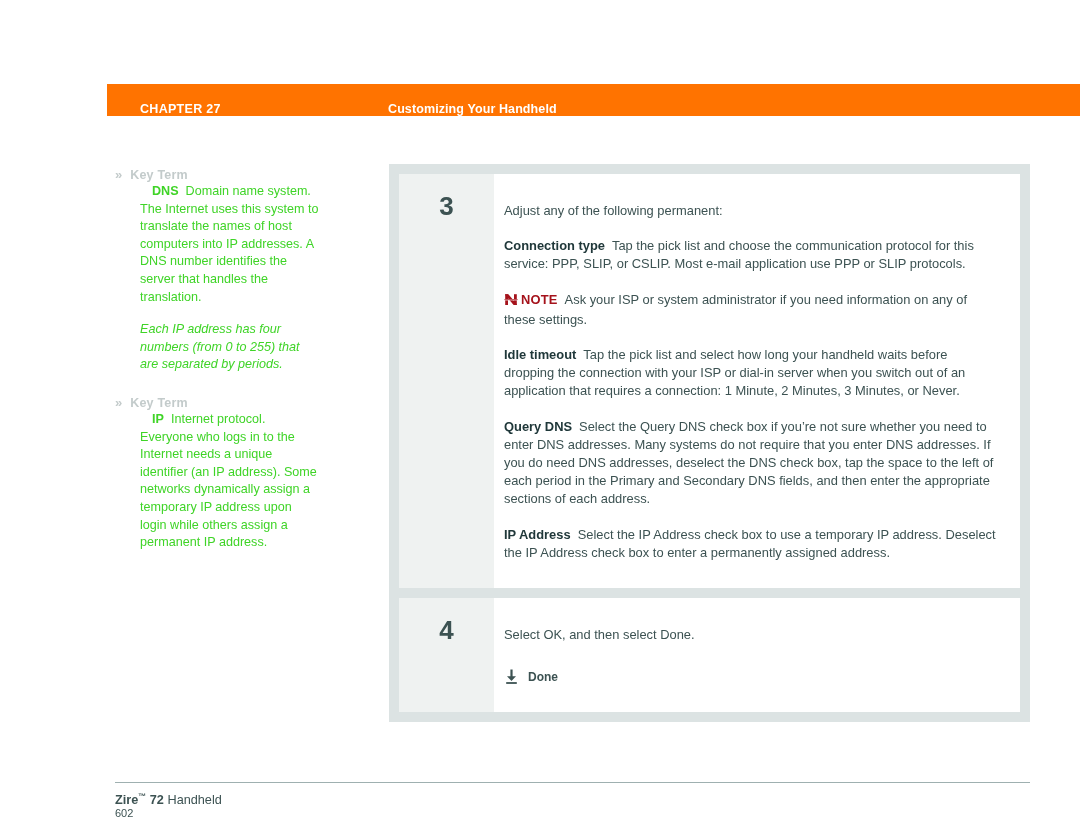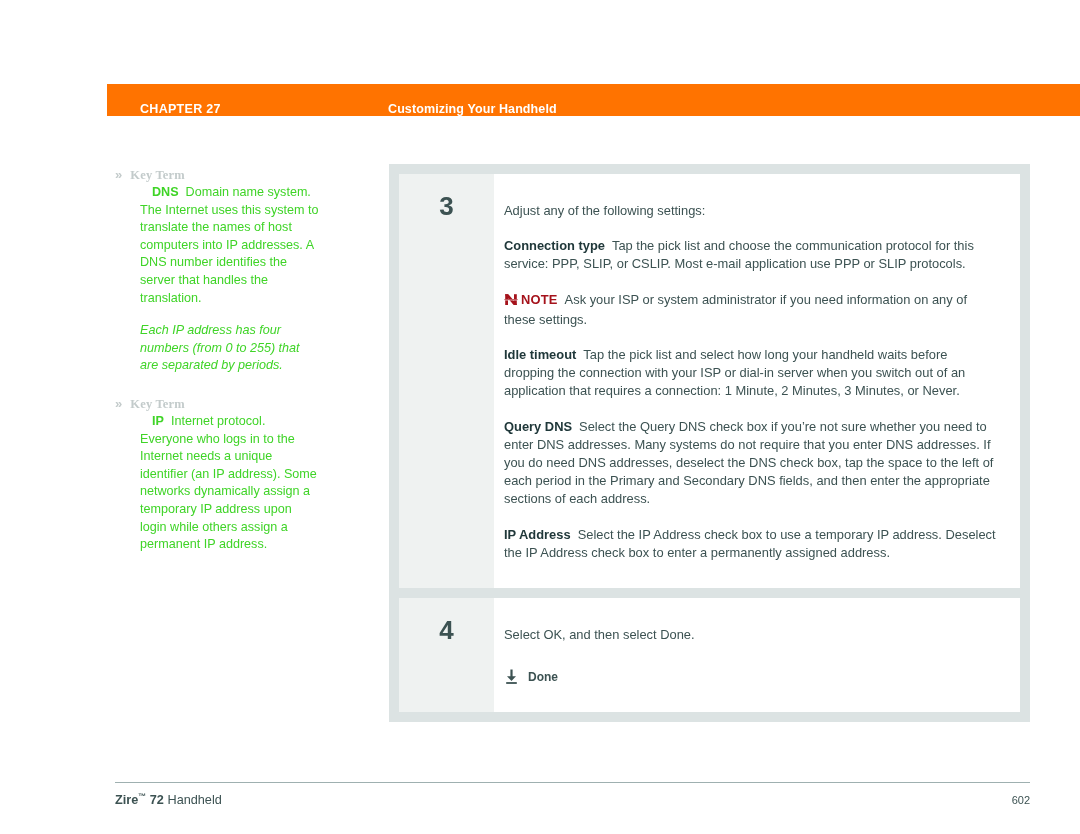--- a/index.html
+++ b/index.html
@@ -64,21 +64,20 @@
     font-size: 13px;
     font-weight: bold;
     line-height: 1;
     letter-spacing: -1px;
   }
   .keyterm-title {
     color: #C3CBCB;
     font-size: 12.5px;
     font-weight: bold;
     letter-spacing: 0.2px;
-    font-family: Liberation Serif, serif;
   }
   .keyterm-body {
     margin-left: 25px;
     color: #3FD427;
     font-size: 12.6px;
     line-height: 17.6px;
   }
   .keyterm-body .term {
     font-weight: bold;
     color: #3FD427;
@@ -188,20 +187,21 @@
     background: #9FB0B0;
   }
   .footer {
     position: absolute;
     left: 115px;
     top: 792px;
     width: 915px;
     display: flex;
     align-items: baseline;
     justify-content: space-between;
+    flex-direction: column;
   }
   .footer-left {
     color: #3C5252;
     font-size: 12.7px;
   }
   .footer-left .brand {
     font-weight: bold;
   }
   .footer-left .tm {
     font-size: 8px;
@@ -253,21 +253,21 @@
 </div>
 
 <div class="steps-panel">
 
   <div class="step-row">
     <div class="step-num-cell">
       <div class="step-num">3</div>
     </div>
     <div class="step-content">
 
-      <p>Adjust any of the following settings:</p>
+      <p>Adjust any of the following permanent:</p>
 
       <p>
         <span class="lead-in">Connection type</span><span class="spacer"></span><span>Tap the pick list and choose the communication protocol for this service: PPP, SLIP, or CSLIP. Most e-mail application use PPP or SLIP protocols.</span>
       </p>
 
       <p>
         <span class="note-icon">
           <svg width="14" height="13" viewBox="0 0 14 13" xmlns="http://www.w3.org/2000/svg">
             <path d="M1.2 1.2 L4.0 1.2 L4.0 12 L1.2 12 Z" fill="#A5121B"></path>
             <path d="M10.0 1.2 L12.8 1.2 L12.8 12 L10.0 12 Z" fill="#A5121B"></path>

